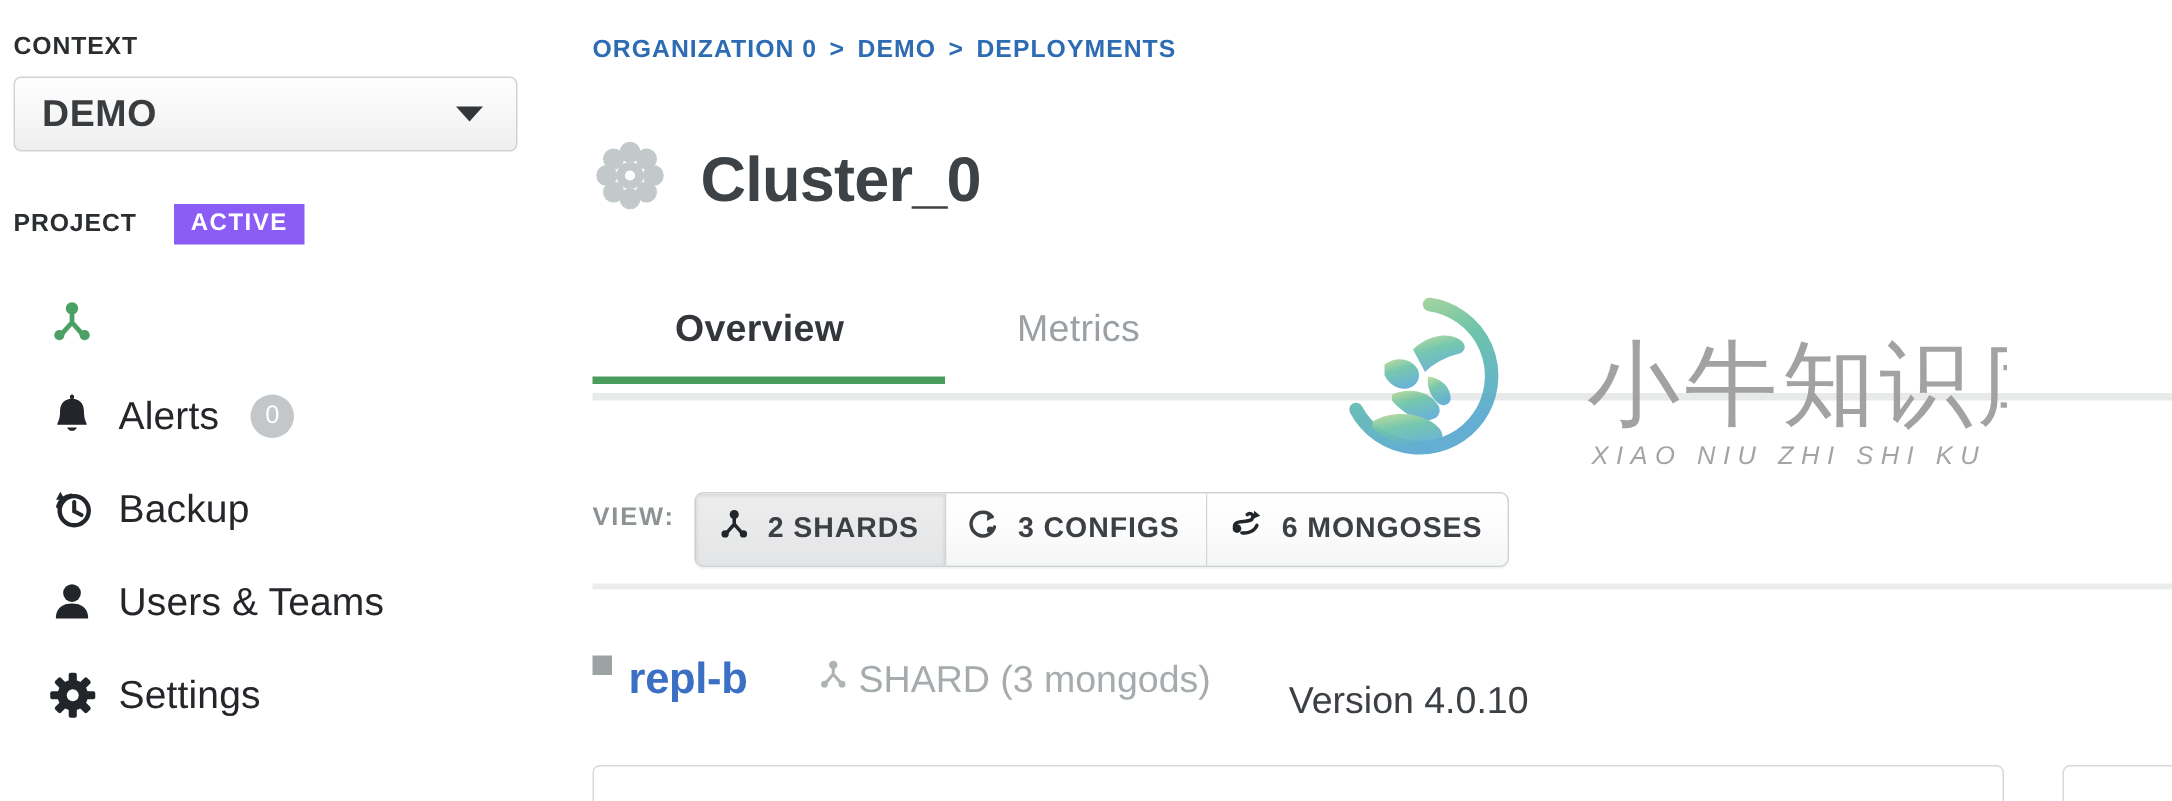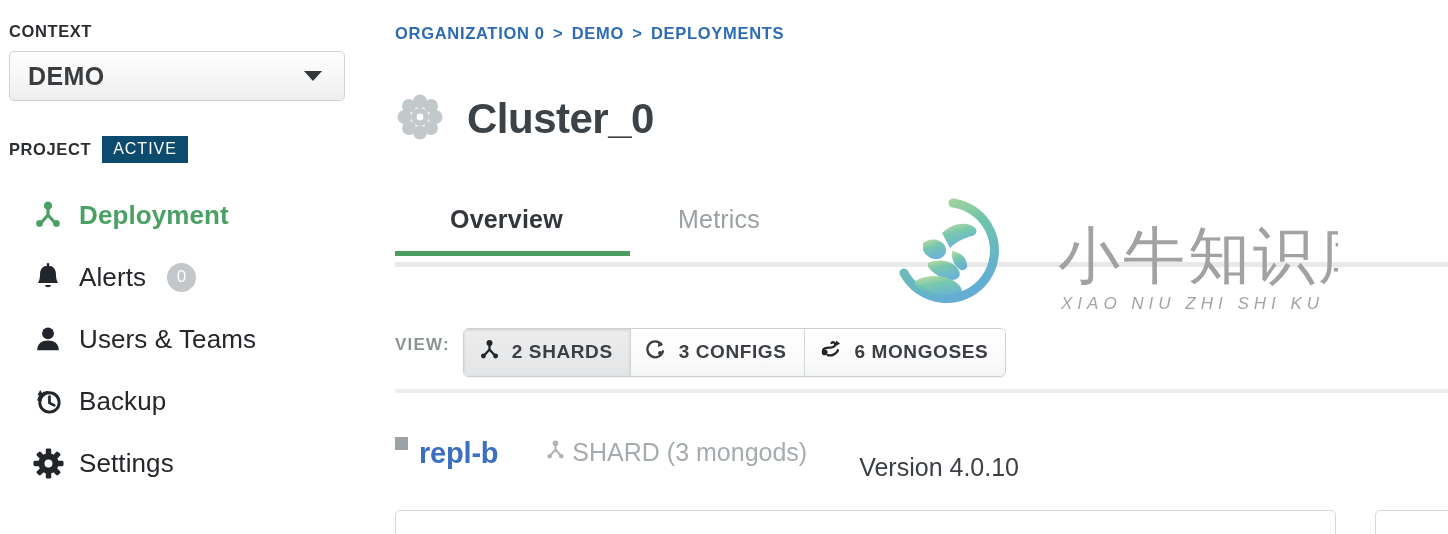--- a/index.html
+++ b/index.html
@@ -67,27 +67,28 @@
   }
 
   .project-row {
     margin-top: 33px;
     display: flex;
     align-items: center;
     gap: 11px;
     height: 30px;
   }
   .badge-active {
-    background: #0c4a6e;
+    background: #8b5cf6;
     color: #ffffff;
     font-size: 16px;
-    font-weight: normal;
+    font-weight: bold;
     letter-spacing: 1px;
     padding: 5px 11px 6px 11px;
     line-height: 1;
+    margin-left: 14px;
   }
 
   .nav { margin-top: 20px; }
   .nav-item {
     display: flex;
     align-items: center;
     gap: 14px;
     height: 62px;
     padding-left: 22px;
     cursor: pointer;
@@ -321,55 +322,54 @@
 
       <div class="nav-item active">
         <span class="nav-icon">
           <svg width="30" height="30" viewBox="0 0 32 32">
             <path d="M16 6 L16 16 M16 16 L8 25 M16 16 L24 25" stroke="#4aa163" stroke-width="3.4" fill="none" stroke-linecap="round"></path>
             <circle cx="16" cy="6" r="4.4" fill="#4aa163"></circle>
             <circle cx="7" cy="25" r="3.6" fill="#4aa163"></circle>
             <circle cx="25" cy="25" r="3.6" fill="#4aa163"></circle>
           </svg>
         </span>
-        <span class="nav-label">Deployment</span>
       </div>
 
       <div class="nav-item">
         <span class="nav-icon">
           <svg width="30" height="30" viewBox="0 0 32 32">
             <path d="M16 4 C16 4 16 2 16 2 M16 4 C10.6 4 7.5 7.6 7.5 13 c0 6.5 -2 8 -2 9.5 h21 c0 -1.5 -2 -3 -2 -9.5 C24.5 7.6 21.4 4 16 4 z" fill="#22262a"></path>
             <path d="M12.6 24.5 a3.6 3.6 0 0 0 6.8 0 z" fill="#22262a"></path>
             <rect x="14.6" y="1" width="2.8" height="3.6" rx="1.3" fill="#22262a"></rect>
           </svg>
         </span>
         <span class="nav-label">Alerts</span>
         <span class="count-badge">0</span>
       </div>
 
       <div class="nav-item">
         <span class="nav-icon">
-          <svg width="30" height="30" viewBox="0 0 32 32">
-            <circle cx="16" cy="10" r="6.3" fill="#22262a"></circle>
-            <path d="M4.5 28 C4.5 20.5 9.5 17.5 16 17.5 C22.5 17.5 27.5 20.5 27.5 28 z" fill="#22262a"></path>
-          </svg>
-        </span>
-        <span class="nav-label">Users &amp; Teams</span>
-      </div>
-
-      <div class="nav-item">
-        <span class="nav-icon">
           <svg width="31" height="31" viewBox="0 0 32 32">
             <circle cx="17" cy="17" r="10" fill="none" stroke="#22262a" stroke-width="3"></circle>
             <path d="M17 11 L17 17.4 L22 20" stroke="#22262a" stroke-width="2.8" fill="none" stroke-linecap="round"></path>
             <path d="M4.5 9.5 L10.5 9.5 L7.5 4 z" fill="#22262a"></path>
             <path d="M6 14 A10.5 10.5 0 0 1 15 6.6" stroke="#22262a" stroke-width="3" fill="none" stroke-linecap="round"></path>
           </svg>
         </span>
         <span class="nav-label">Backup</span>
+      </div>
+
+      <div class="nav-item">
+        <span class="nav-icon">
+          <svg width="30" height="30" viewBox="0 0 32 32">
+            <circle cx="16" cy="10" r="6.3" fill="#22262a"></circle>
+            <path d="M4.5 28 C4.5 20.5 9.5 17.5 16 17.5 C22.5 17.5 27.5 20.5 27.5 28 z" fill="#22262a"></path>
+          </svg>
+        </span>
+        <span class="nav-label">Users &amp; Teams</span>
       </div>
 
       <div class="nav-item">
         <span class="nav-icon">
           <svg width="31" height="31" viewBox="0 0 32 32">
             <g fill="#22262a">
               <rect x="13.2" y="0.5" width="5.6" height="31" rx="1.4"></rect>
               <rect x="13.2" y="0.5" width="5.6" height="31" rx="1.4" transform="rotate(45 16 16)"></rect>
               <rect x="13.2" y="0.5" width="5.6" height="31" rx="1.4" transform="rotate(90 16 16)"></rect>
               <rect x="13.2" y="0.5" width="5.6" height="31" rx="1.4" transform="rotate(135 16 16)"></rect>

